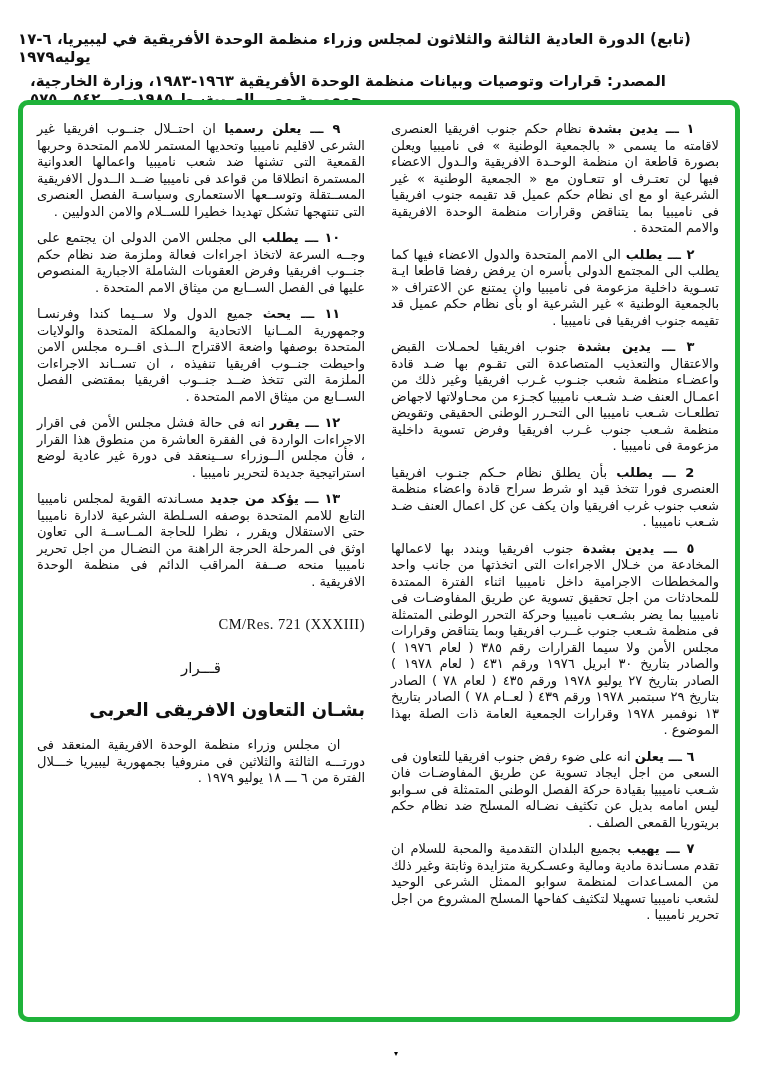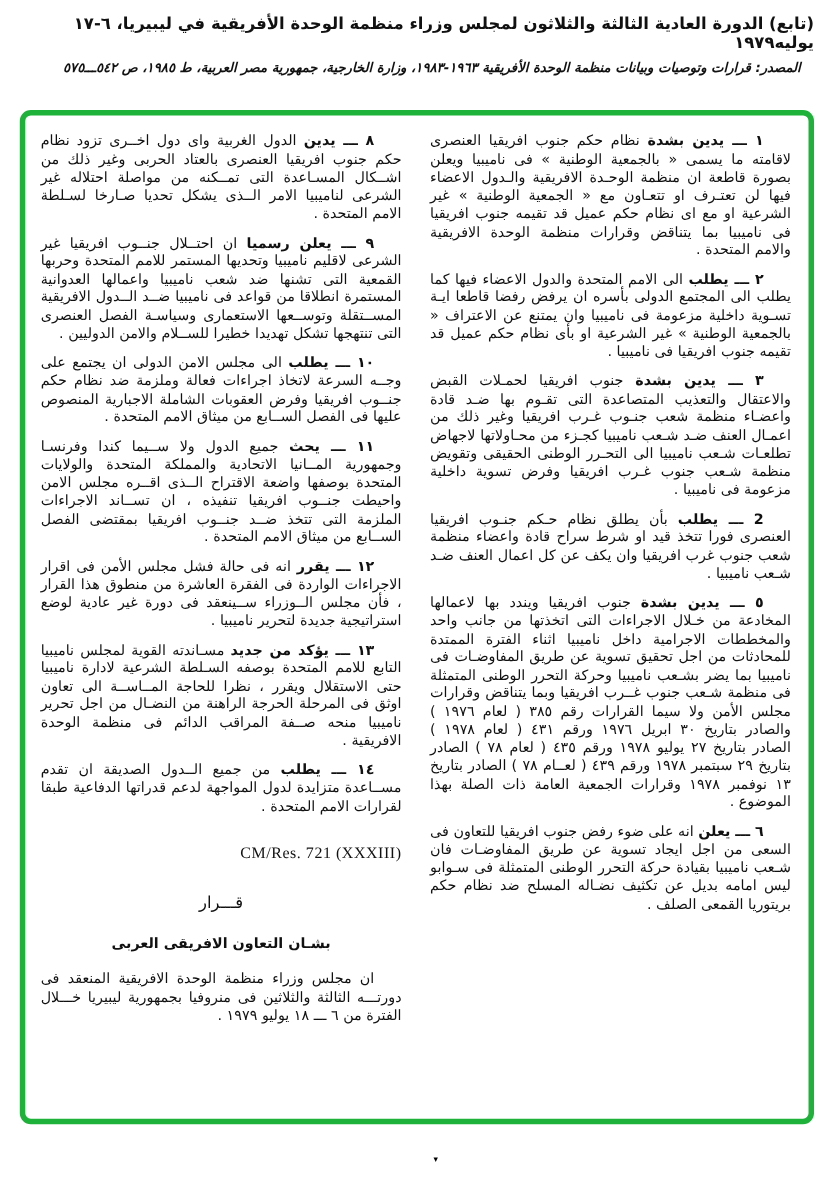--- a/index.html
+++ b/index.html
@@ -6,34 +6,33 @@
   body{
     width:758px;height:1078px;
     background:#ffffff;
     font-family:"DejaVu Sans",sans-serif;
     color:#111;
     overflow:hidden;
     position:relative;
   }
   .scan-header{
     direction:rtl;
-    text-align:right;
-    padding-top:12px;
+    text-align:left;
+    padding-top:30px;
   }
   .scan-title{
     font-size:15px;
     font-weight:bold;
     letter-spacing:0;
     margin:0 18px 6px;
   }
   .scan-source{
-    font-size:12px;
+    font-size:15px;
     font-weight:bold;
     margin:0 30px;
-    font-style:italic;
   }
   .green-frame{
     box-sizing:border-box;
     position:absolute;
     left:18px;top:100px;
     width:722px;height:922px;
     border:5px solid #1fb23a;
     border-radius:10px;
     padding:16px 16px 10px 14px;
     background:#fff;
@@ -69,23 +68,22 @@
   }
   .res-heading{
     direction:rtl;
     text-align:center;
     font-weight:normal;
     font-size:15px;
     margin:26px 0 0 0;
   }
   .res-subheading{
     direction:rtl;
-    text-align:center;
     font-weight:bold;
-    font-size:13px;
+    font-size:18px;
     margin:22px 0 0 0;
   }
   .closing{
     margin-top:17px;
   }
   .page-mark{
     position:absolute;
     left:394px;top:1050px;
     font-size:8px;
     color:#000;
@@ -102,31 +100,30 @@
 
 <div class="green-frame">
   <div class="columns">
 
     <div class="col">
       <p class="para"><b class="lead">١ ـــ يدين بشدة</b><span> نظام حكم جنوب افريقيا العنصرى لاقامته ما يسمى « بالجمعية الوطنية » فى ناميبيا ويعلن بصورة قاطعة ان منظمة الوحـدة الافريقية والـدول الاعضاء فيها لن تعتـرف او تتعـاون مع « الجمعية الوطنية » غير الشرعية او مع اى نظام حكم عميل قد تقيمه جنوب افريقيا فى ناميبيا بما يتناقض وقرارات منظمة الوحدة الافريقية والامم المتحدة .</span></p>
       <p class="para"><b class="lead">٢ ـــ يطلب</b><span> الى الامم المتحدة والدول الاعضاء فيها كما يطلب الى المجتمع الدولى بأسره ان يرفض رفضا قاطعا ايـة تسـوية داخلية مزعومة فى ناميبيا وان يمتنع عن الاعتراف « بالجمعية الوطنية » غير الشرعية او بأى نظام حكم عميل قد تقيمه جنوب افريقيا فى ناميبيا .</span></p>
       <p class="para"><b class="lead">٣ ـــ يدين بشدة</b><span> جنوب افريقيا لحمـلات القبض والاعتقال والتعذيب المتصاعدة التى تقـوم بها ضـد قادة واعضـاء منظمة شعب جنـوب غـرب افريقيا وغير ذلك من اعمـال العنف ضـد شـعب ناميبيا كجـزء من محـاولاتها لاجهاض تطلعـات شـعب ناميبيا الى التحـرر الوطنى الحقيقى وتقويض منظمة شـعب جنوب غـرب افريقيا وفرض تسوية داخلية مزعومة فى ناميبيا .</span></p>
       <p class="para"><b class="lead">2 ـــ يطلب</b><span> بأن يطلق نظام حـكم جنـوب افريقيا العنصرى فورا تتخذ قيد او شرط سراح قادة واعضاء منظمة شعب جنوب غرب افريقيا وان يكف عن كل اعمال العنف ضـد شـعب ناميبيا .</span></p>
       <p class="para"><b class="lead">٥ ـــ يدين بشدة</b><span> جنوب افريقيا ويندد بها لاعمالها المخادعة من خـلال الاجراءات التى اتخذتها من جانب واحد والمخططات الاجرامية داخل ناميبيا اثناء الفترة الممتدة للمحادثات من اجل تحقيق تسوية عن طريق المفاوضـات فى ناميبيا بما يضر بشـعب ناميبيا وحركة التحرر الوطنى المتمثلة فى منظمة شـعب جنوب غــرب افريقيا وبما يتناقض وقرارات مجلس الأمن ولا سيما القرارات رقم ٣٨٥ ( لعام ١٩٧٦ ) والصادر بتاريخ ٣٠ ابريل ١٩٧٦ ورقم ٤٣١ ( لعام ١٩٧٨ ) الصادر بتاريخ ٢٧ يوليو ١٩٧٨ ورقم ٤٣٥ ( لعام ٧٨ ) الصادر بتاريخ ٢٩ سبتمبر ١٩٧٨ ورقم ٤٣٩ ( لعــام ٧٨ ) الصادر بتاريخ ١٣ نوفمبر ١٩٧٨ وقرارات الجمعية العامة ذات الصلة بهذا الموضوع .</span></p>
-      <p class="para"><b class="lead">٦ ـــ يعلن</b><span> انه على ضوء رفض جنوب افريقيا للتعاون فى السعى من اجل ايجاد تسوية عن طريق المفاوضـات فان شـعب ناميبيا بقيادة حركة التحرر الوطنى المتمثلة فى سـوابو ليس امامه بديل عن تكثيف نضـاله المسلح ضد نظام حكم بريتوريا القمعى الصلف .</span></p>
+      <p class="para"><b class="lead">٦ ـــ يعلن</b><span> انه على ضوء رفض جنوب افريقيا للتعاون فى السعى من اجل ايجاد تسوية عن طريق المفاوضـات فان شـعب ناميبيا بقيادة حركة الفصل الوطنى المتمثلة فى سـوابو ليس امامه بديل عن تكثيف نضـاله المسلح ضد نظام حكم بريتوريا القمعى الصلف .</span></p>
+      <p class="para"><b class="lead">٧ ـــ يهيب</b><span> بجميع البلدان التقدمية والمحبة للسلام ان تقدم مسـاندة مادية ومالية وعسـكرية متزايدة وثابتة وغير ذلك من المسـاعدات لمنظمة سوابو الممثل الشرعى الوحيد لشعب ناميبيا تسهيلا لتكثيف كفاحها المسلح المشروع من اجل تحرير ناميبيا .</span></p>
     </div>
 
     <div class="col">
-      <p class="para"><b class="lead">٨ ـــ يدين</b><span> الدول الغربية واى دول اخــرى تزود نظام حكم جنوب افريقيا العنصرى بالعتاد الحربى وغير ذلك من اشــكال المسـاعدة التى تمــكنه من مواصلة احتلاله غير الشرعى لناميبيا الامر الــذى يشكل تحديا صـارخا لسـلطة الامم المتحدة .</span></p>
       <p class="para"><b class="lead">٩ ـــ يعلن رسميا</b><span> ان احتــلال جنــوب افريقيا غير الشرعى لاقليم ناميبيا وتحديها المستمر للامم المتحدة وحربها القمعية التى تشنها ضد شعب ناميبيا واعمالها العدوانية المستمرة انطلاقا من قواعد فى ناميبيا ضــد الــدول الافريقية المســتقلة وتوســعها الاستعمارى وسياسـة الفصل العنصرى التى تنتهجها تشكل تهديدا خطيرا للســلام والامن الدوليين .</span></p>
       <p class="para"><b class="lead">١٠ ـــ يطلب</b><span> الى مجلس الامن الدولى ان يجتمع على وجــه السرعة لاتخاذ اجراءات فعالة وملزمة ضد نظام حكم جنــوب افريقيا وفرض العقوبات الشاملة الاجبارية المنصوص عليها فى الفصل الســابع من ميثاق الامم المتحدة .</span></p>
       <p class="para"><b class="lead">١١ ـــ يحث</b><span> جميع الدول ولا ســيما كندا وفرنسـا وجمهورية المــانيا الاتحادية والمملكة المتحدة والولايات المتحدة بوصفها واضعة الاقتراح الــذى اقــره مجلس الامن واحيطت جنــوب افريقيا تنفيذه ، ان تســاند الاجراءات الملزمة التى تتخذ ضــد جنــوب افريقيا بمقتضى الفصل الســابع من ميثاق الامم المتحدة .</span></p>
       <p class="para"><b class="lead">١٢ ـــ يقرر</b><span> انه فى حالة فشل مجلس الأمن فى اقرار الاجراءات الواردة فى الفقرة العاشرة من منطوق هذا القرار ، فأن مجلس الــوزراء ســينعقد فى دورة غير عادية لوضع استراتيجية جديدة لتحرير ناميبيا .</span></p>
       <p class="para"><b class="lead">١٣ ـــ يؤكد من جديد</b><span> مسـاندته القوية لمجلس ناميبيا التابع للامم المتحدة بوصفه السـلطة الشرعية لادارة ناميبيا حتى الاستقلال ويقرر ، نظرا للحاجة المــاســة الى تعاون اوثق فى المرحلة الحرجة الراهنة من النضـال من اجل تحرير ناميبيا منحه صــفة المراقب الدائم فى منظمة الوحدة الافريقية .</span></p>
-      <p class="para"><b class="lead">١٤ ـــ يطلب</b><span> من جميع الــدول الصديقة ان تقدم مســاعدة متزايدة لدول المواجهة لدعم قدراتها الدفاعية طبقا لقرارات الامم المتحدة .</span></p>
 
       <div class="ref-line">CM/Res. 721 (XXXIII)</div>
       <div class="res-heading">قـــرار</div>
       <div class="res-subheading">بشـان التعاون الافريقى العربى</div>
       <p class="para closing">ان مجلس وزراء منظمة الوحدة الافريقية المنعقد فى دورتـــه الثالثة والثلاثين فى منروفيا بجمهورية ليبيريا خـــلال الفترة من ٦ ـــ ١٨ يوليو ١٩٧٩ .</p>
     </div>
 
   </div>
 </div>
 

